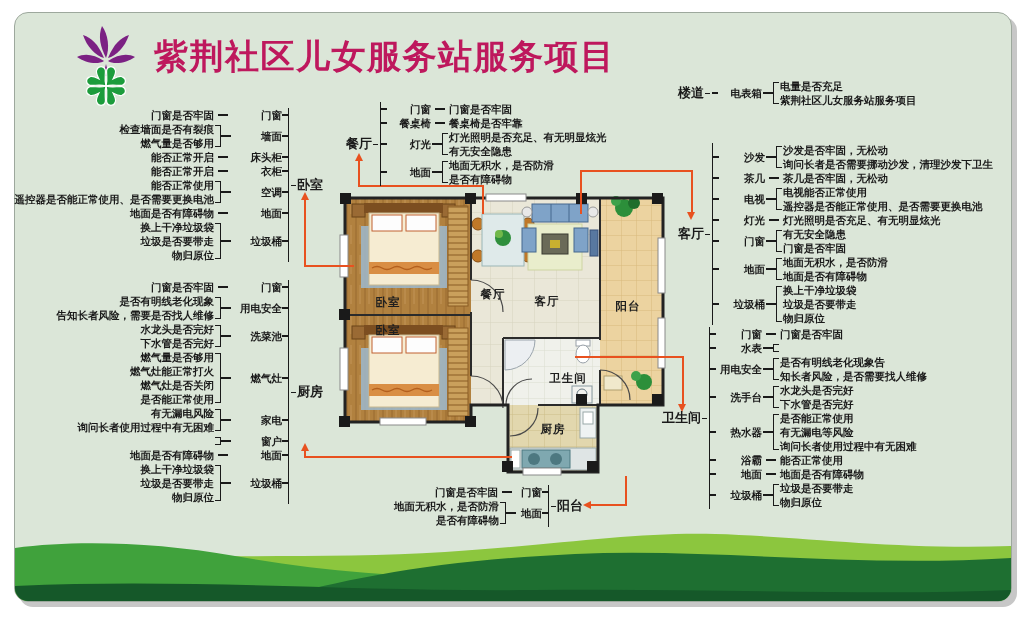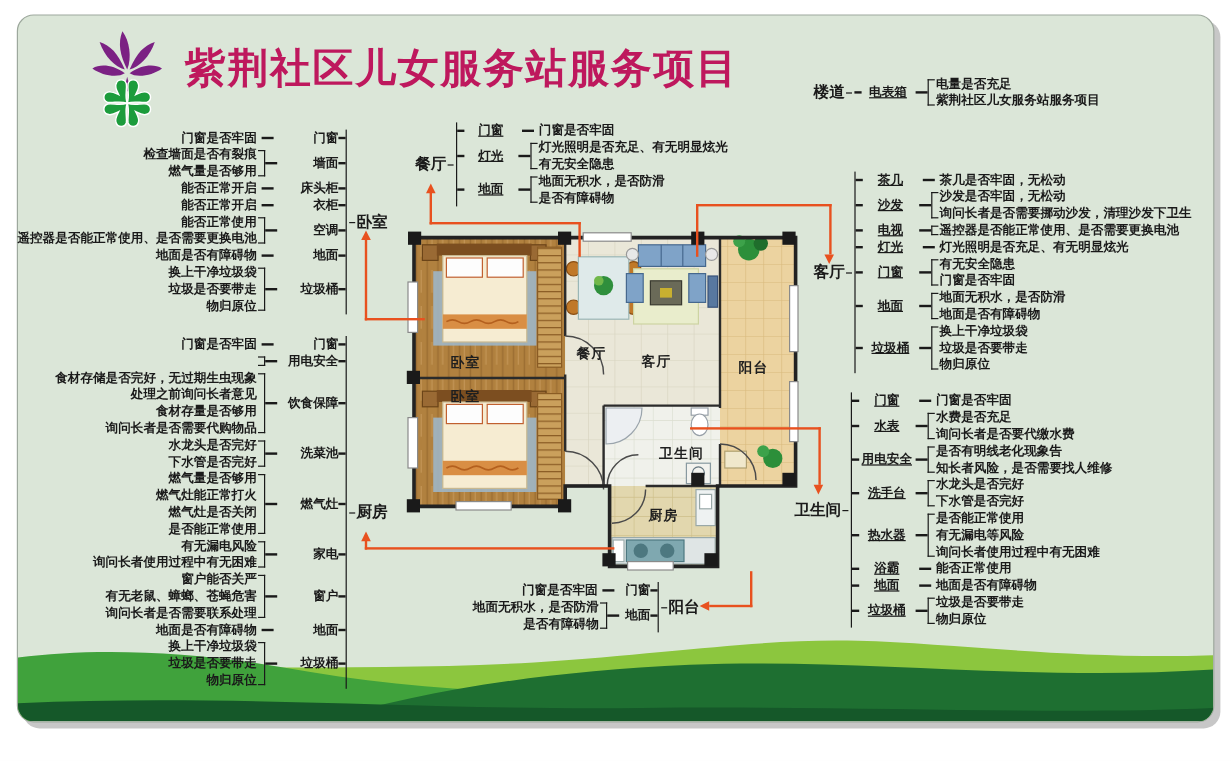--- a/index.html
+++ b/index.html
@@ -20,42 +20,42 @@
   .side-right .sec-groups { border-right:1.6px solid #1a1a1a; }
   .side-left  .sec-groups { border-left:1.6px solid #1a1a1a; }
   .no-spine .sec-groups { border:none; }
   .grp { display:flex; align-items:center; width:100%; }
   .side-right .grp { justify-content:flex-end; }
   .grp-items { display:flex; flex-direction:column; }
   .side-right .grp-items { text-align:right; }
   .grp-item, .grp-cat { font-size:10.5px; line-height:14px; white-space:nowrap; }
   .side-right .grp-cat { width:50px; text-align:right; }
   #sec-balcony .grp-cat { width:26px; }
-  .side-left .grp-cat { width:46px; text-align:center;text-decoration:underline; }
+  .side-left .grp-cat { width:46px; text-align:right; }
   #sec-dining .grp-cat, #sec-corridor .grp-cat { width:44px; }
   .grp-link { position:relative; width:16px; align-self:stretch; flex:none; margin:0 1px; }
   .grp-link::after { content:""; position:absolute; top:50%; margin-top:-0.8px; height:1.6px;
                      background:#1a1a1a; left:3px; right:3px; }
   .grp-link.multi::before { content:""; position:absolute; top:3px; bottom:3px; width:5px;
                             border:1.5px solid #1a1a1a; }
   .side-right .grp-link.multi::before { left:0; border-left:none; }
   .side-left  .grp-link.multi::before { right:0; border-right:none; }
   .side-right .grp-link.multi::after { left:6px; right:0; }
   .side-left  .grp-link.multi::after { right:6px; left:0; }
   .grp-tick { width:6px; height:1.6px; background:#1a1a1a; flex:none; }
   .sec-label { font-size:13px; white-space:nowrap; padding:0 2px; }
   .side-right .sec-label::before { content:""; display:inline-block; width:5px; height:1.6px;
                                    background:#1a1a1a; vertical-align:middle; margin-right:1px; }
   .side-left .sec-label::after { content:""; display:inline-block; width:5px; height:1.6px;
                                  background:#1a1a1a; vertical-align:middle; margin-left:1px; }
   #sec-bedroom { left:12px; top:108px; }  #sec-bedroom .sec-groups { width:276px; }
   #sec-kitchen { left:12px; top:280px; }  #sec-kitchen .sec-groups { width:276px; }
   #sec-balcony { left:394px; top:485px; } #sec-balcony .sec-groups { width:154px; }
   #sec-dining { left:344px; top:102px; }
-  #sec-corridor { left:676px; top:63px; }
+  #sec-corridor { left:676px; top:79px; }
   #sec-living { left:676px; top:143px; }
   #sec-bathroom { left:660px; top:327px; }
 
   
   .cline { position:absolute; background:#E8511F; z-index:3; }
   .carrow { position:absolute; width:0; height:0; z-index:3; }
   .arrow-up { border-left:4.5px solid transparent; border-right:4.5px solid transparent; border-bottom:8px solid #E8511F; }
   .arrow-down { border-left:4.5px solid transparent; border-right:4.5px solid transparent; border-top:8px solid #E8511F; }
   .arrow-left { border-top:4.5px solid transparent; border-bottom:4.5px solid transparent; border-right:8px solid #E8511F; }
 </style>
@@ -336,33 +336,26 @@
       <div class="sec-groups">
         <div class="grp">
           <div class="grp-items">
             <div class="grp-item">门窗是否牢固</div>
           </div>
           <div class="grp-link single"></div>
           <div class="grp-cat">门窗</div>
           <div class="grp-tick"></div>
         </div>
         <div class="grp">
+          <div class="grp-items">
+            <div class="grp-item">是否有明线老化现象</div>
+            <div class="grp-item">告知长者风险，需要是否找人维修</div>
+          </div>
           <div class="grp-link multi"></div>
           <div class="grp-cat">用电安全</div>
-          <div class="grp-tick"></div>
-        </div>
-        <div class="grp">
-          <div class="grp-items">
-            <div class="grp-item">食材存储是否完好，无过期生虫现象</div>
-            <div class="grp-item">处理之前询问长者意见</div>
-            <div class="grp-item">食材存量是否够用</div>
-            <div class="grp-item">询问长者是否需要代购物品</div>
-          </div>
-          <div class="grp-link multi"></div>
-          <div class="grp-cat">饮食保障</div>
           <div class="grp-tick"></div>
         </div>
         <div class="grp">
           <div class="grp-items">
             <div class="grp-item">水龙头是否完好</div>
             <div class="grp-item">下水管是否完好</div>
           </div>
           <div class="grp-link multi"></div>
           <div class="grp-cat">洗菜池</div>
           <div class="grp-tick"></div>
@@ -381,25 +374,20 @@
         <div class="grp">
           <div class="grp-items">
             <div class="grp-item">有无漏电风险</div>
             <div class="grp-item">询问长者使用过程中有无困难</div>
           </div>
           <div class="grp-link multi"></div>
           <div class="grp-cat">家电</div>
           <div class="grp-tick"></div>
         </div>
         <div class="grp">
-          <div class="grp-items">
-            <div class="grp-item">窗户能否关严</div>
-            <div class="grp-item">有无老鼠、蟑螂、苍蝇危害</div>
-            <div class="grp-item">询问长者是否需要联系处理</div>
-          </div>
           <div class="grp-link multi"></div>
           <div class="grp-cat">窗户</div>
           <div class="grp-tick"></div>
         </div>
         <div class="grp">
           <div class="grp-items">
             <div class="grp-item">地面是否有障碍物</div>
           </div>
           <div class="grp-link single"></div>
           <div class="grp-cat">地面</div>
@@ -424,20 +412,28 @@
         <div class="grp">
           <div class="grp-tick"></div>
           <div class="grp-cat">门窗</div>
           <div class="grp-link single"></div>
           <div class="grp-items">
             <div class="grp-item">门窗是否牢固</div>
           </div>
         </div>
         <div class="grp">
           <div class="grp-tick"></div>
+          <div class="grp-cat">餐桌椅</div>
+          <div class="grp-link single"></div>
+          <div class="grp-items">
+            <div class="grp-item">餐桌椅是否牢靠</div>
+          </div>
+        </div>
+        <div class="grp">
+          <div class="grp-tick"></div>
           <div class="grp-cat">灯光</div>
           <div class="grp-link multi"></div>
           <div class="grp-items">
             <div class="grp-item">灯光照明是否充足、有无明显炫光</div>
             <div class="grp-item">有无安全隐患</div>
           </div>
         </div>
         <div class="grp">
           <div class="grp-tick"></div>
           <div class="grp-cat">地面</div>
@@ -461,40 +457,41 @@
             <div class="grp-item">紫荆社区儿女服务站服务项目</div>
           </div>
         </div>
       </div>
     </div>
   <div id="sec-living" class="section side-left">
       <div class="sec-label">客厅</div>
       <div class="sec-groups">
         <div class="grp">
           <div class="grp-tick"></div>
-          <div class="grp-cat">茶几</div>
-          <div class="grp-link single"></div>
-          <div class="grp-items">
-            <div class="grp-item">茶几是否牢固，无松动</div>
-          </div>
-        </div>
-        <div class="grp">
-          <div class="grp-tick"></div>
           <div class="grp-cat">沙发</div>
           <div class="grp-link multi"></div>
           <div class="grp-items">
             <div class="grp-item">沙发是否牢固，无松动</div>
             <div class="grp-item">询问长者是否需要挪动沙发，清理沙发下卫生</div>
           </div>
         </div>
         <div class="grp">
           <div class="grp-tick"></div>
+          <div class="grp-cat">茶几</div>
+          <div class="grp-link single"></div>
+          <div class="grp-items">
+            <div class="grp-item">茶几是否牢固，无松动</div>
+          </div>
+        </div>
+        <div class="grp">
+          <div class="grp-tick"></div>
           <div class="grp-cat">电视</div>
           <div class="grp-link multi"></div>
           <div class="grp-items">
+            <div class="grp-item">电视能否正常使用</div>
             <div class="grp-item">遥控器是否能正常使用、是否需要更换电池</div>
           </div>
         </div>
         <div class="grp">
           <div class="grp-tick"></div>
           <div class="grp-cat">灯光</div>
           <div class="grp-link single"></div>
           <div class="grp-items">
             <div class="grp-item">灯光照明是否充足、有无明显炫光</div>
           </div>
@@ -537,24 +534,20 @@
           <div class="grp-cat">门窗</div>
           <div class="grp-link single"></div>
           <div class="grp-items">
             <div class="grp-item">门窗是否牢固</div>
           </div>
         </div>
         <div class="grp">
           <div class="grp-tick"></div>
           <div class="grp-cat">水表</div>
           <div class="grp-link multi"></div>
-          <div class="grp-items">
-            <div class="grp-item">水费是否充足</div>
-            <div class="grp-item">询问长者是否要代缴水费</div>
-          </div>
         </div>
         <div class="grp">
           <div class="grp-tick"></div>
           <div class="grp-cat">用电安全</div>
           <div class="grp-link multi"></div>
           <div class="grp-items">
             <div class="grp-item">是否有明线老化现象告</div>
             <div class="grp-item">知长者风险，是否需要找人维修</div>
           </div>
         </div>

